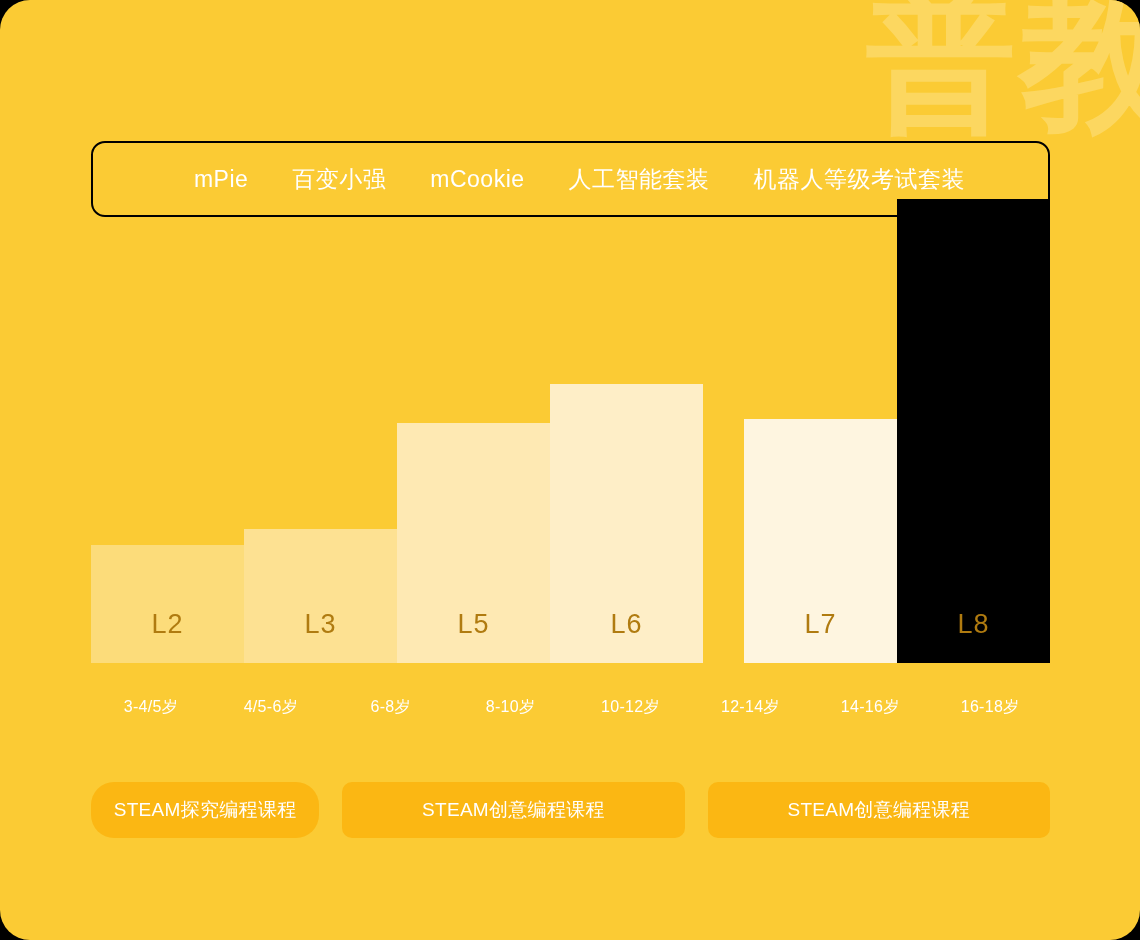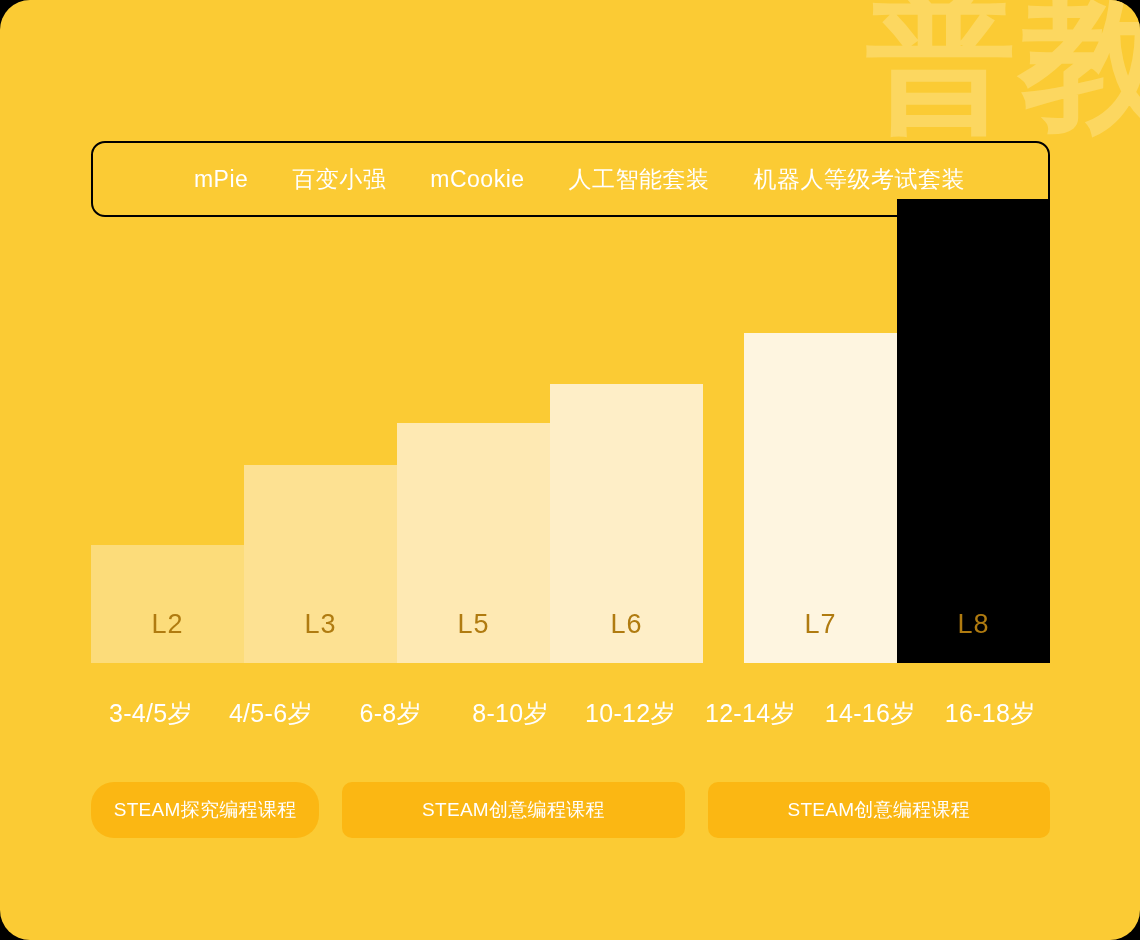--- a/index.html
+++ b/index.html
@@ -89,21 +89,21 @@
     position: absolute;
     left: 91px;
     top: 697px;
     width: 959px;
     display: flex;
   }
   .age-cell {
     flex: 1 1 0;
     text-align: center;
     color: #FFFFFF;
-    font-size: 25px;
+    font-size: 16px;
     white-space: nowrap;
     letter-spacing: 0.3px;
   }
 
   
   #course-row {
     position: absolute;
     left: 91px;
     top: 782px;
     width: 959px;
@@ -135,30 +135,30 @@
       <div class="nav-item">百变小强</div>
       <div class="nav-item">mCookie</div>
       <div class="nav-item">人工智能套装</div>
       <div class="nav-item">机器人等级考试套装</div>
     </div>
 
   <div id="chart">
       <div class="bar" style="height: 118px; background: rgb(252, 220, 122);">
         <span class="bar-label">L2</span>
       </div>
-      <div class="bar" style="height: 198px; background: rgb(253, 225, 146);">
+      <div class="bar" style="height: 134px; background: rgb(253, 225, 146);">
         <span class="bar-label">L3</span>
       </div>
       <div class="bar" style="height: 240px; background: rgb(254, 233, 179);">
         <span class="bar-label">L5</span>
       </div>
       <div class="bar" style="height: 279px; background: rgb(254, 238, 199);">
         <span class="bar-label">L6</span>
       </div>
-      <div class="bar" style="height: 330px; background: rgb(254, 245, 224); margin-left: 41px;">
+      <div class="bar" style="height: 244px; background: rgb(254, 245, 224); margin-left: 41px;">
         <span class="bar-label">L7</span>
       </div>
       <div class="bar" style="height: 464px; background: #000000;">
         <span class="bar-label">L8</span>
       </div>
     </div>
 
   <div id="age-row">
       <div class="age-cell">3-4/5岁</div>
       <div class="age-cell">4/5-6岁</div>

